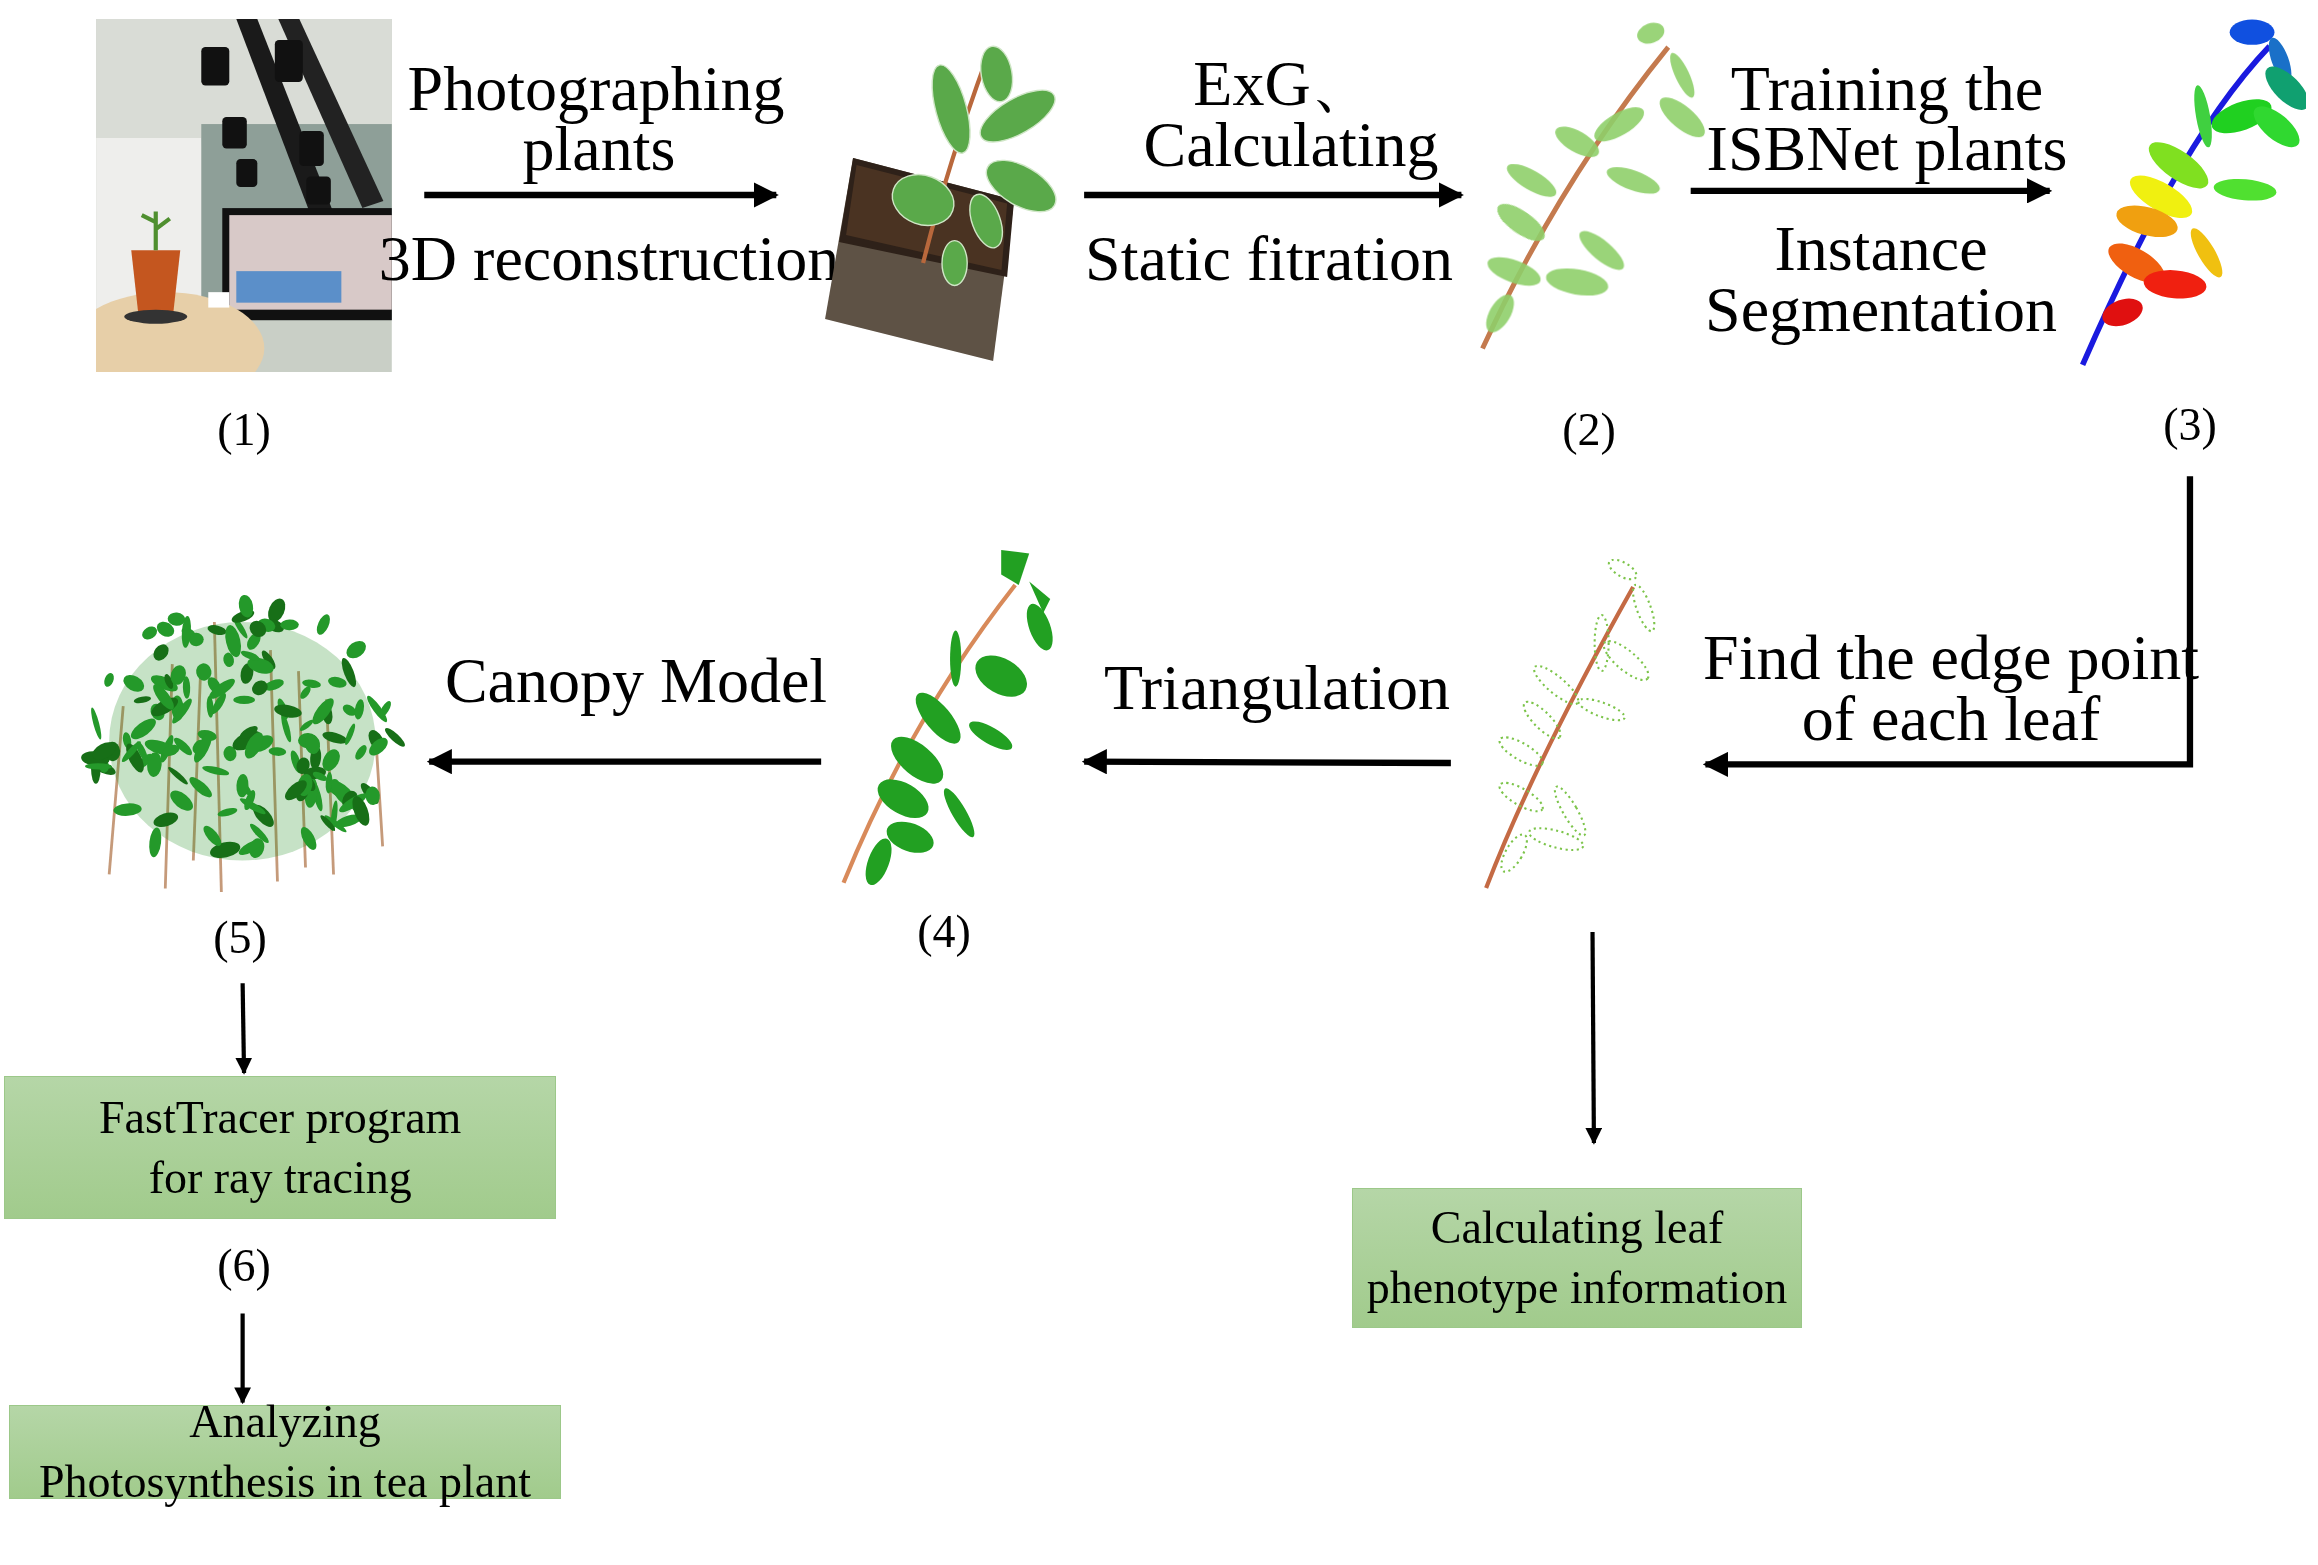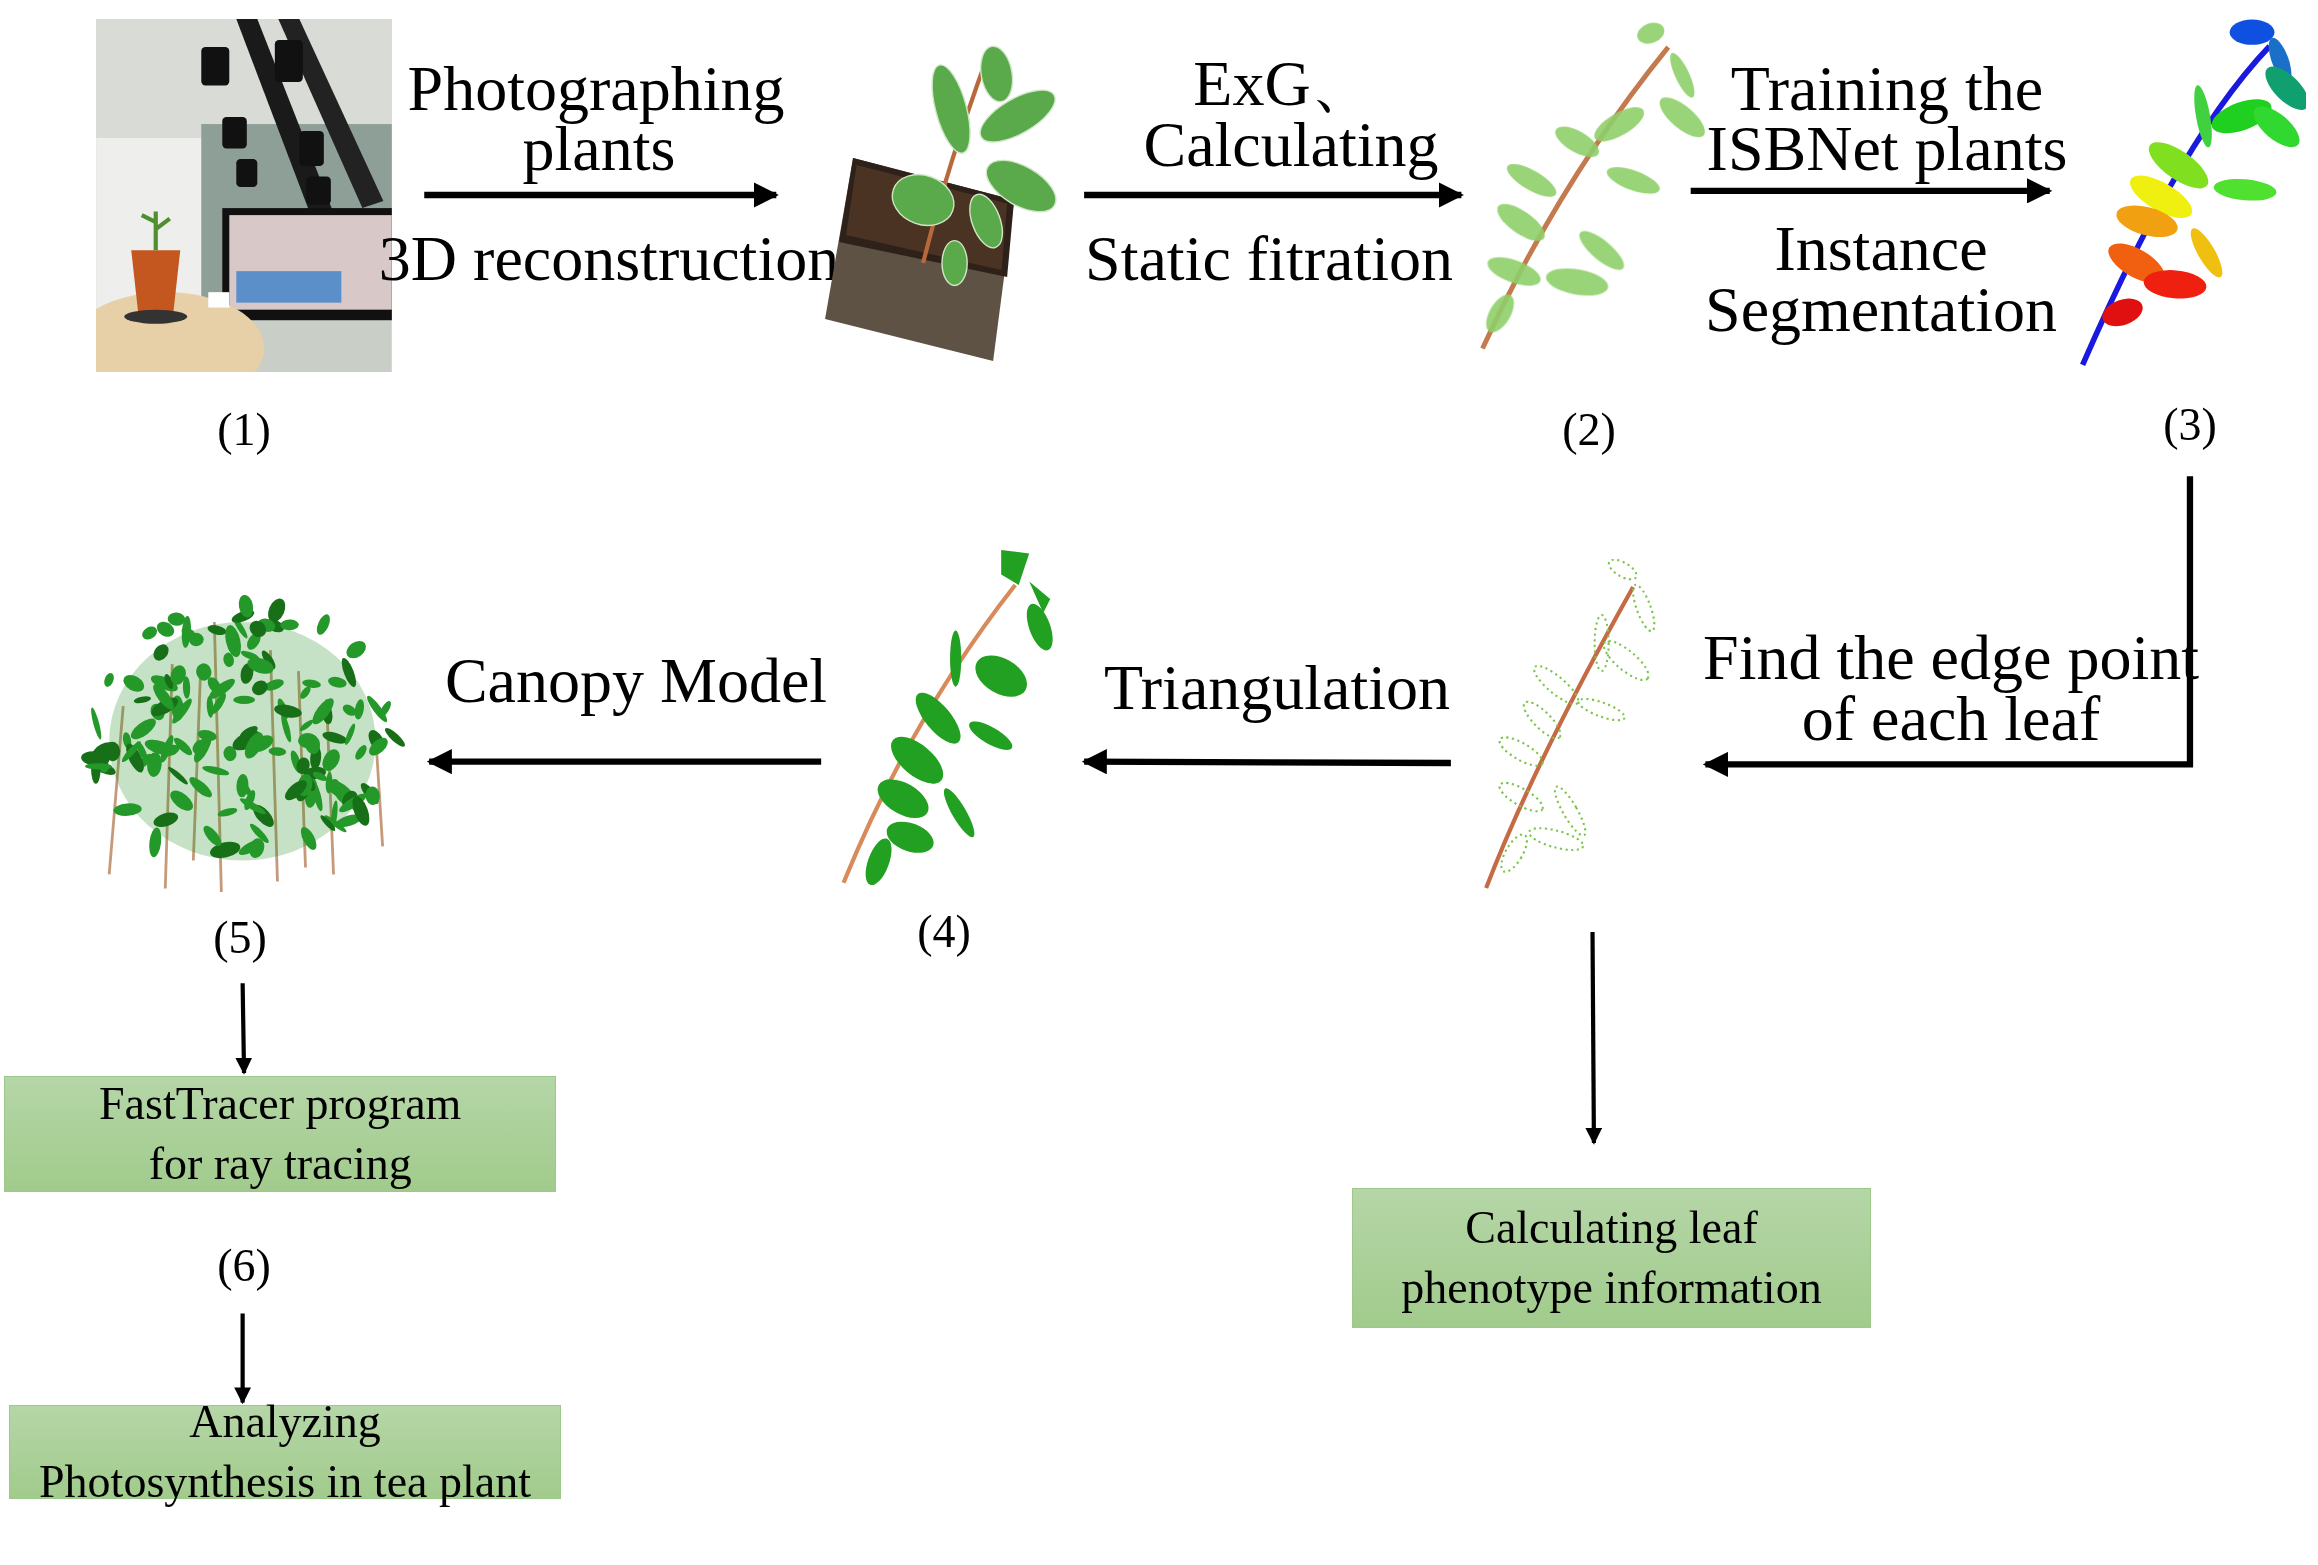--- a/index.html
+++ b/index.html
@@ -324,34 +324,34 @@
       <ellipse cx="148.0" cy="243.2" rx="13.2" ry="7.0" transform="rotate(159 148.0 243.2)" fill="#24992a"></ellipse>
       <ellipse cx="371.8" cy="346.7" rx="14.9" ry="4.1" transform="rotate(47 371.8 346.7)" fill="#176f17"></ellipse>
       <ellipse cx="52.7" cy="243.9" rx="18.0" ry="10.5" transform="rotate(153 52.7 243.9)" fill="#176f17"></ellipse>
       <ellipse cx="317.3" cy="64.0" rx="13.2" ry="7.6" transform="rotate(178 317.3 64.0)" fill="#24992a"></ellipse>
       <ellipse cx="44.8" cy="265.9" rx="19.2" ry="4.5" transform="rotate(1 44.8 265.9)" fill="#24992a"></ellipse>
       <ellipse cx="272.1" cy="69.8" rx="12.6" ry="10.7" transform="rotate(42 272.1 69.8)" fill="#176f17"></ellipse>
     </g>
 </svg>
 <div class="num" style="left:240px;top:913px">(5)</div>
 
-<div class="box" style="left:4.2px;top:1076px;width:552px;height:116px">
+<div class="box" style="left:4.2px;top:1076px;width:552px;height:143px">
   <div>
     <div>FastTracer program</div>
     <div>for ray tracing</div>
   </div>
 </div>
 <div class="num" style="left:244px;top:1241px">(6)</div>
 
 <div class="box" style="left:9px;top:1405px;width:552px;height:94px">
   <div>
     <div>Analyzing</div>
     <div>Photosynthesis in tea plant</div>
   </div>
 </div>
 
-<div class="box" style="left:1352px;top:1188px;width:519px;height:140px">
+<div class="box" style="left:1352px;top:1188px;width:450px;height:140px">
   <div>
     <div>Calculating leaf</div>
     <div>phenotype information</div>
   </div>
 </div>
 
 
 </body></html>

